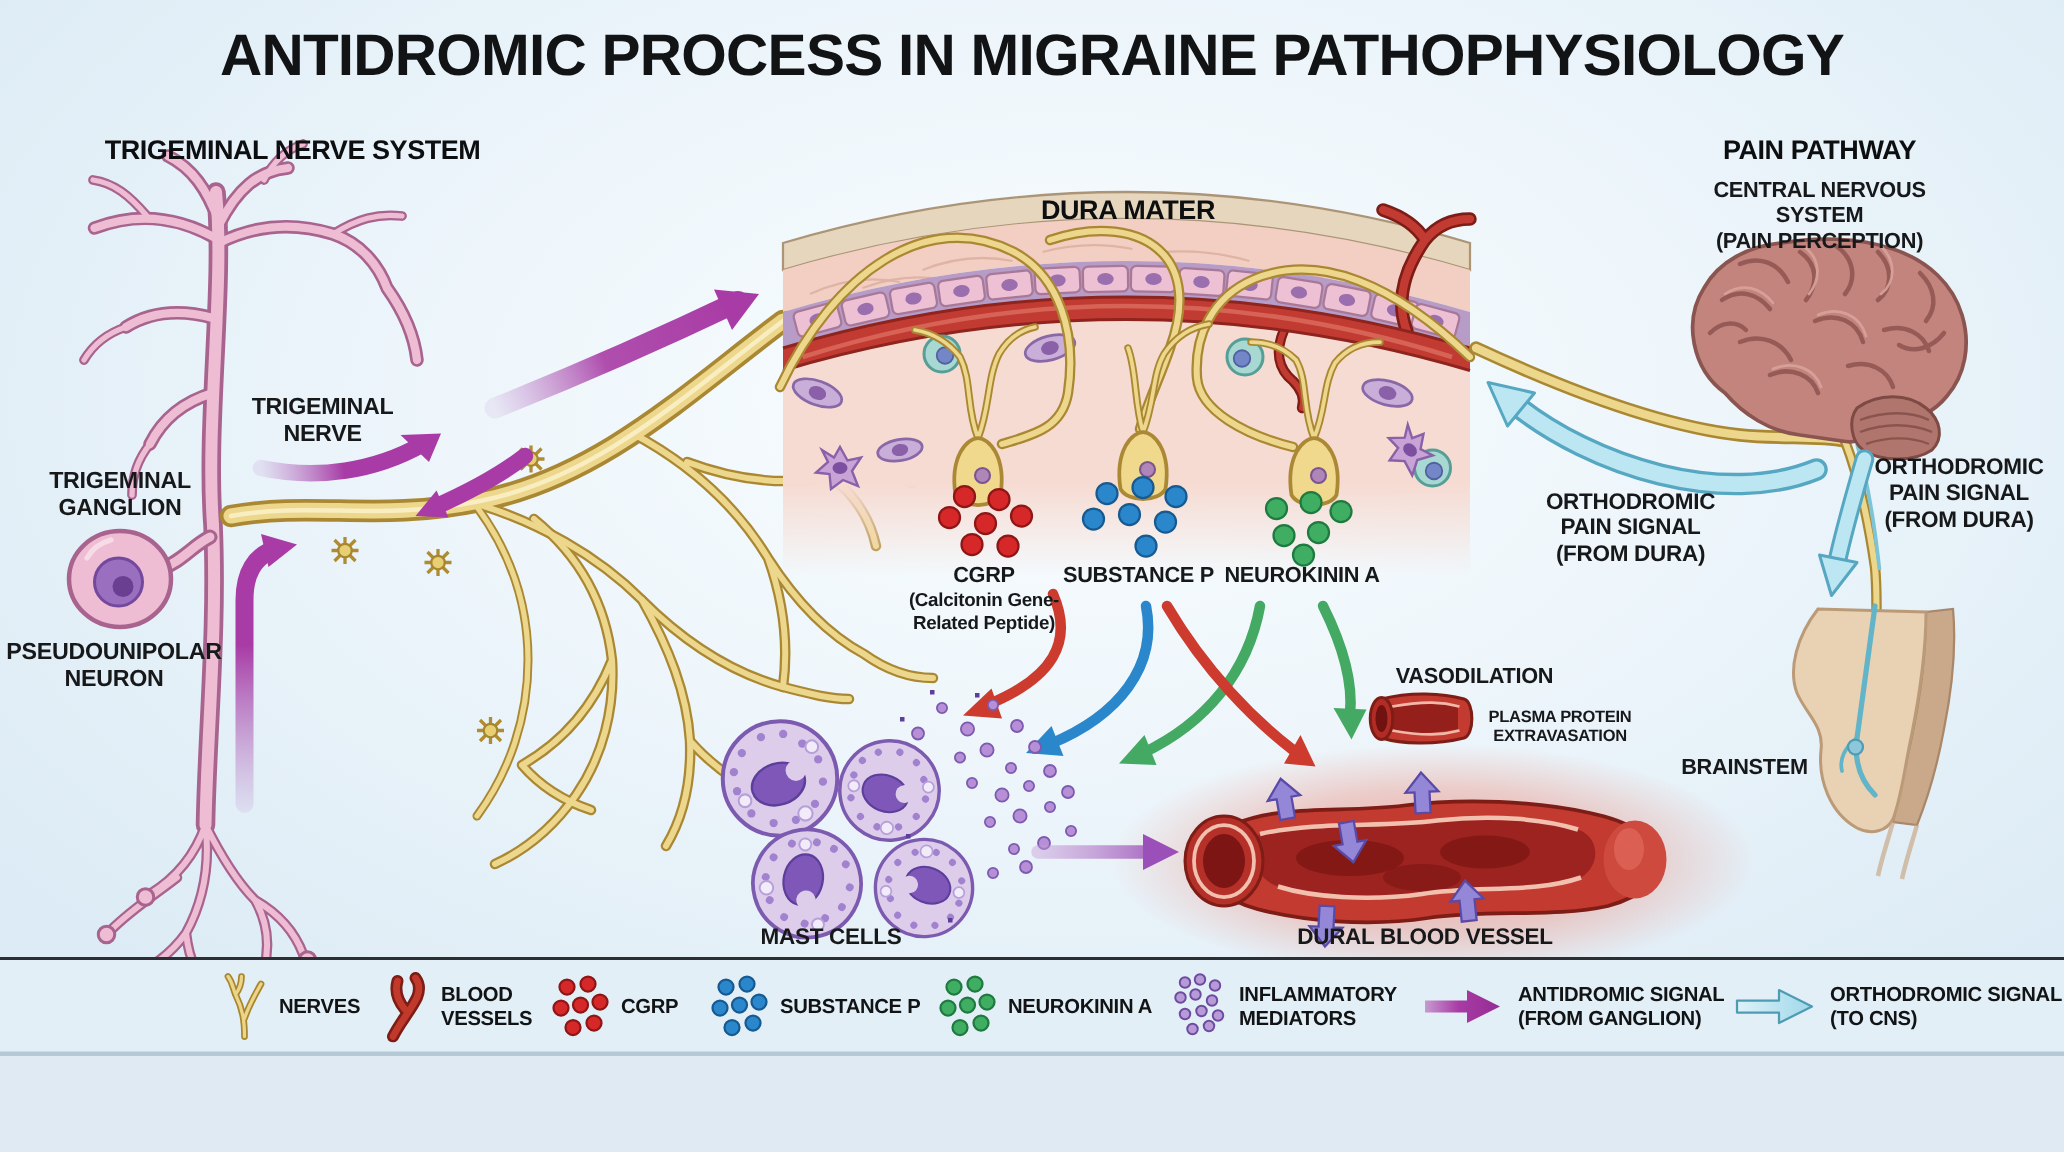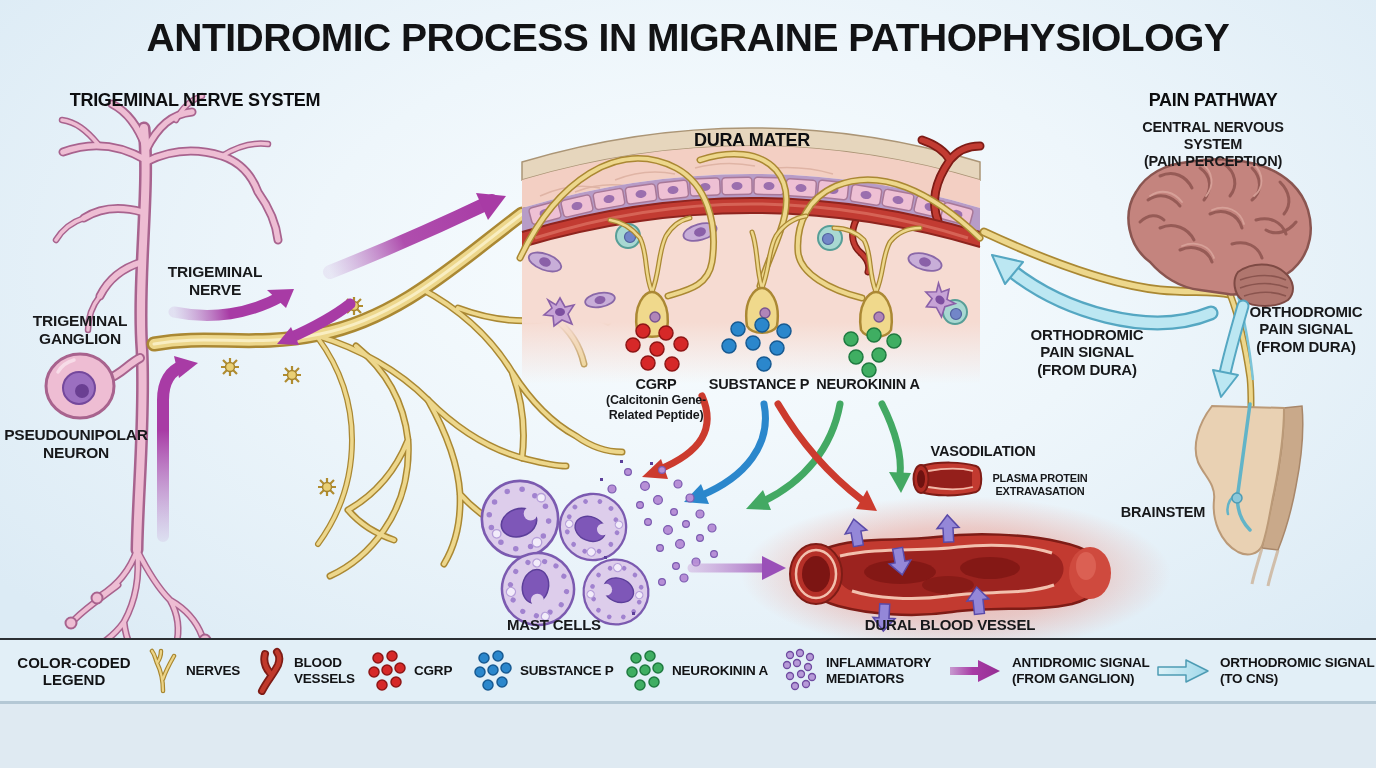--- a/index.html
+++ b/index.html
@@ -520,22 +520,20 @@
 (PAIN PERCEPTION)</div>
 <div class="lbl" style="left:1087px;top:326px;font-size:15px;">ORTHODROMIC
 PAIN SIGNAL
 (FROM DURA)</div>
 <div class="lbl" style="left:1306px;top:303px;font-size:15px;">ORTHODROMIC
 PAIN SIGNAL
 (FROM DURA)</div>
 <div class="lbl" style="left:1139px;top:504px;font-size:14.5px;margin-left:24px;">BRAINSTEM</div>
 
 <div id="legend">
-  <div id="legend-title">COLOR-CODED
-LEGEND</div>
 
   <div class="li" style="left:148px;">
     <span class="lic">
       <svg width="30" height="46" viewBox="0 0 30 46">
             <path class="lgO" d="M15,43 C15,33 14,25 9,15 M15,31 C18,22 22,15 26,8 M9,15 C7,10 7,7 4,3 M9,15 C12,11 13,7 13,3"></path>
             <path class="lgY" d="M15,43 C15,33 14,25 9,15 M15,31 C18,22 22,15 26,8 M9,15 C7,10 7,7 4,3 M9,15 C12,11 13,7 13,3"></path>
           </svg>
     </span>
     <span class="lil">NERVES</span>
   </div>

